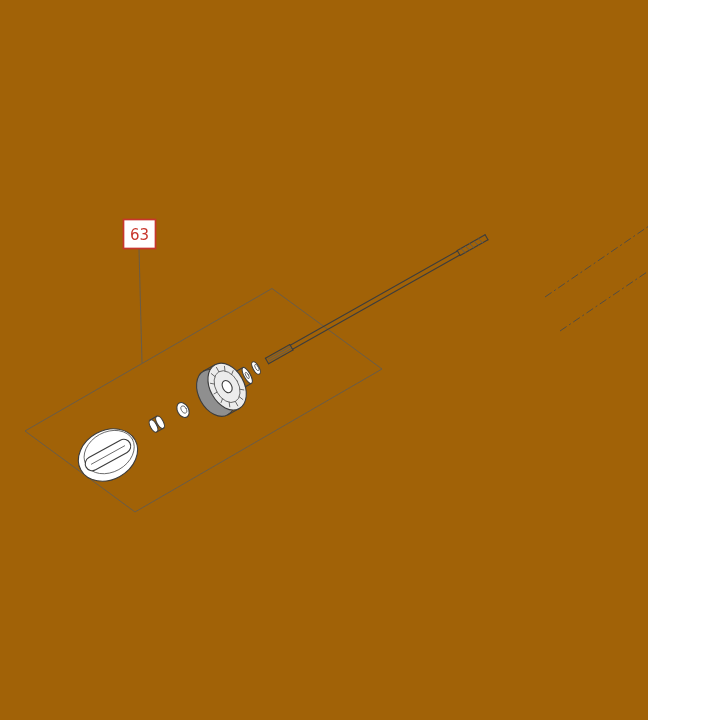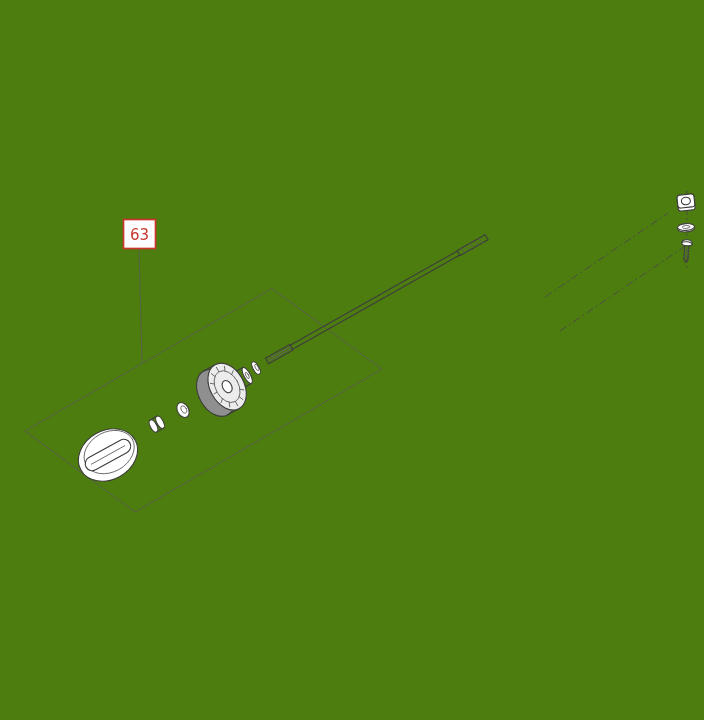--- a/index.html
+++ b/index.html
@@ -1,18 +1,18 @@
 <!DOCTYPE html>
 <html><head>
 <meta charset="utf-8">
 <style>
   *{box-sizing:border-box}
   html,body{margin:0;padding:0}
   body{width:720px;height:720px;background:#ffffff;font-family:"DejaVu Sans",sans-serif}
-  .canvas{position:relative;width:704px;height:720px;background:#4d7c0f;overflow:hidden}
+  .canvas{position:relative;width:648px;height:720px;background:#a16207;overflow:hidden}
   svg{display:block}
   .ln{stroke:#3d3d3d;stroke-width:1.1;fill:none;stroke-linecap:round;stroke-linejoin:round}
   .ln-thin{stroke:#5a5a5a;stroke-width:0.8;fill:none}
   .dash{stroke:#4a4a4a;stroke-width:0.9;fill:none;stroke-dasharray:8 3 2 3}
   .callout-box{fill:#ffffff;stroke-width:1.7}
   .callout-text{font-size:15px;text-anchor:middle;font-family:"DejaVu Sans",sans-serif}
 </style>
 </head>
 <body>
 

